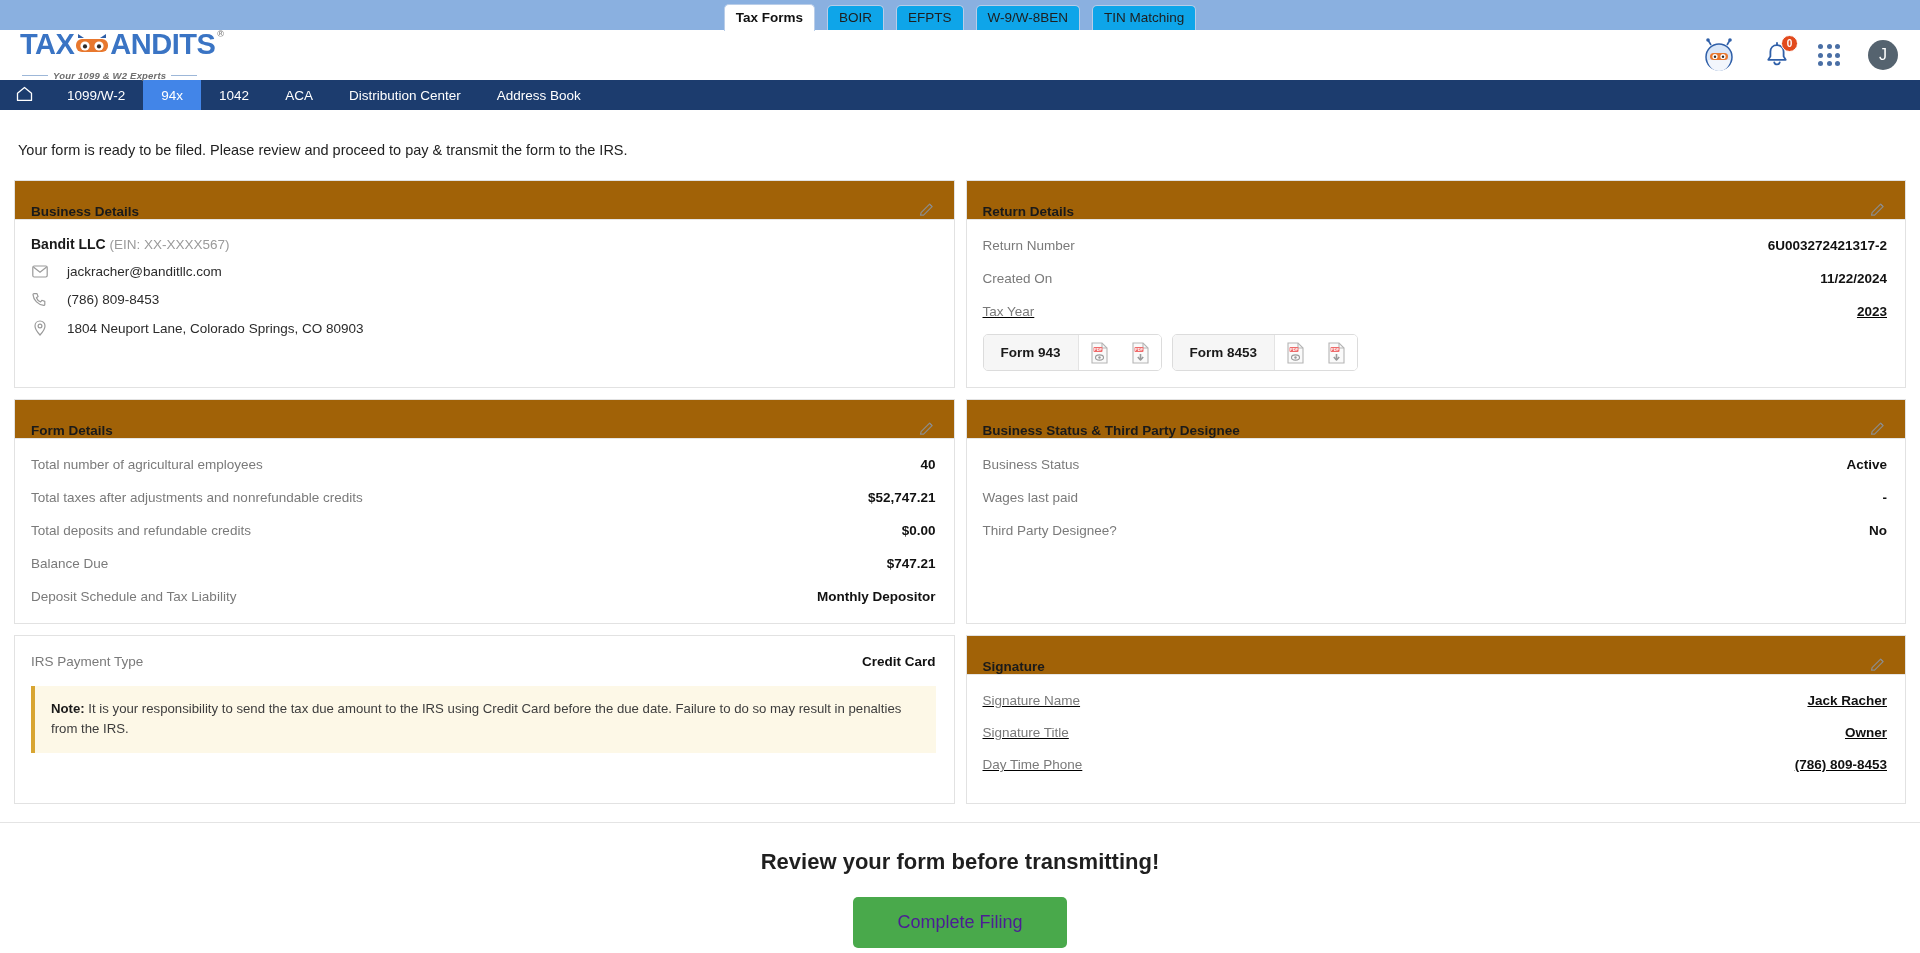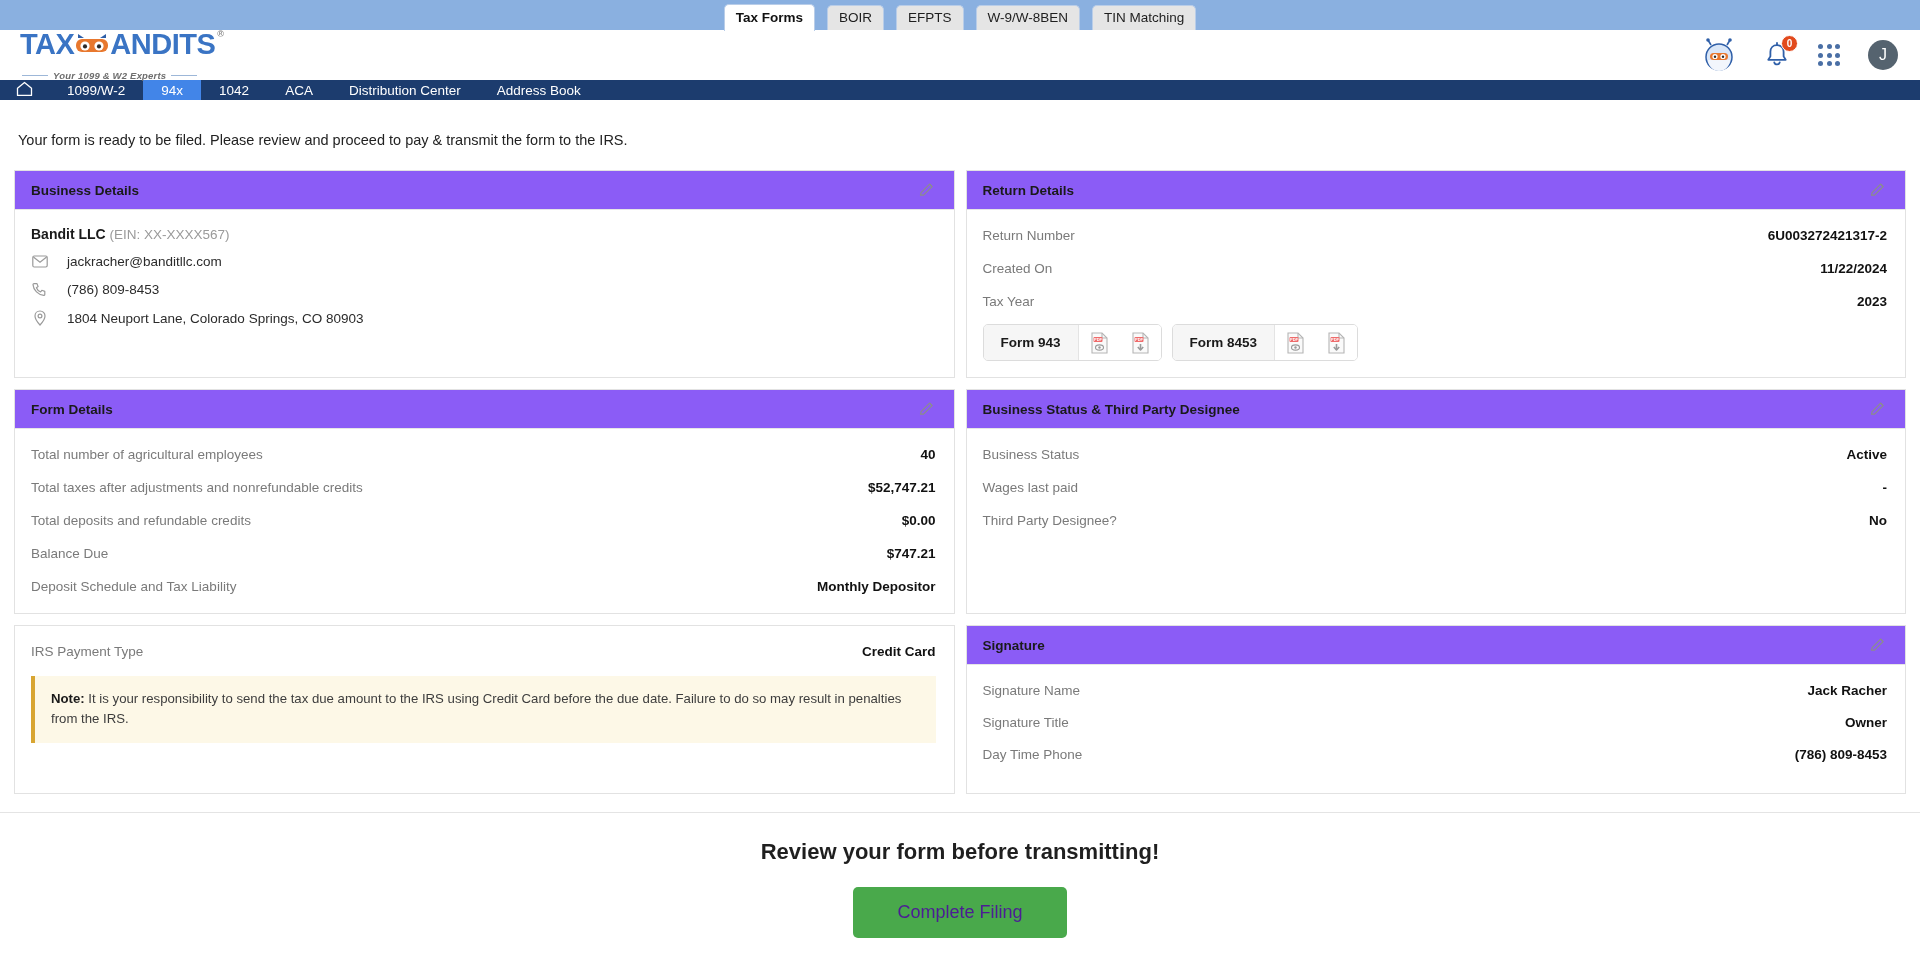--- a/index.html
+++ b/index.html
@@ -18,21 +18,21 @@
     height: 30px;
     background: #8ab0e0;
     display: flex;
     align-items: flex-end;
     justify-content: center;
     gap: 12px;
     padding: 0 0 0 0;
     position: relative;
   }
   .prodtab {
-    background: #e5e5e5;
+    background: #0ea5e9;
     border: 1px solid #b9cde8;
     border-bottom: none;
     border-radius: 5px 5px 0 0;
     font-size: 13.5px;
     color: #1e1e1e;
     padding: 4px 11px 5px 11px;
     line-height: 1.15;
     white-space: nowrap;
     cursor: pointer;
     font-weight: 400;
@@ -119,21 +119,21 @@
   .grid-icon i { width: 5px; height: 5px; background: #4a6fa5; border-radius: 50%; display: block; }
   .avatar {
     width: 30px; height: 30px; border-radius: 50%;
     background: #55636f; color: #fff;
     display: flex; align-items: center; justify-content: center;
     font-size: 16px; font-weight: 400; cursor: pointer;
   }
 
   
   .mainnav {
-    height: 20px;
+    height: 30px;
     background: #1c3c6e;
     display: flex;
     align-items: stretch;
     color: #fff;
     font-size: 13.5px;
   }
   .navitem {
     display: flex; align-items: center; justify-content: center;
     padding: 0 18px;
     cursor: pointer;
@@ -157,25 +157,25 @@
     column-gap: 11px;
     row-gap: 11px;
   }
   .card {
     border: 1px solid #e2e2e2;
     background: #fff;
     display: flex;
     flex-direction: column;
   }
   .card-head {
-    background: #8b5cf6;
+    background: #a16207;
     border-bottom: 1px solid #e6e6e6;
     height: 39px;
     display: flex;
-    align-items: center;
+    align-items: flex-end;
     padding: 0 18px 0 16px;
   }
   .card-title { font-size: 13.5px; font-weight: 700; color: #1a1a1a; }
   .pencil { margin-left: auto; cursor: pointer; display: flex; align-items: center; }
   .card-body { padding: 16px 18px 16px 16px; flex: 1; }
 
   
   .biz-name { font-size: 14px; font-weight: 700; color: #1a1a1a; margin-bottom: 12px; }
   .biz-name .ein { font-weight: 400; color: #9a9a9a; font-size: 13.5px; }
   .biz-line {
@@ -188,21 +188,21 @@
   
   .kv {
     display: flex; align-items: center;
     font-size: 13.5px;
     padding: 2px 0 3px 0;
     margin-bottom: 13px;
   }
   .kv:last-child { margin-bottom: 0; }
   .kv .k { color: #7a7a7a; }
   .kv .v { margin-left: auto; font-weight: 700; color: #111; }
-  .kv.tight { margin-bottom: 12px; }
+  .kv.tight { margin-bottom: 12px; text-decoration: underline; }
 
   
   .formrow { display: flex; gap: 10px; margin-top: 5px; }
   .formbtn {
     display: flex; align-items: stretch;
     border: 1px solid #dcdcdc;
     border-radius: 5px;
     overflow: hidden;
     background: #fff;
   }

